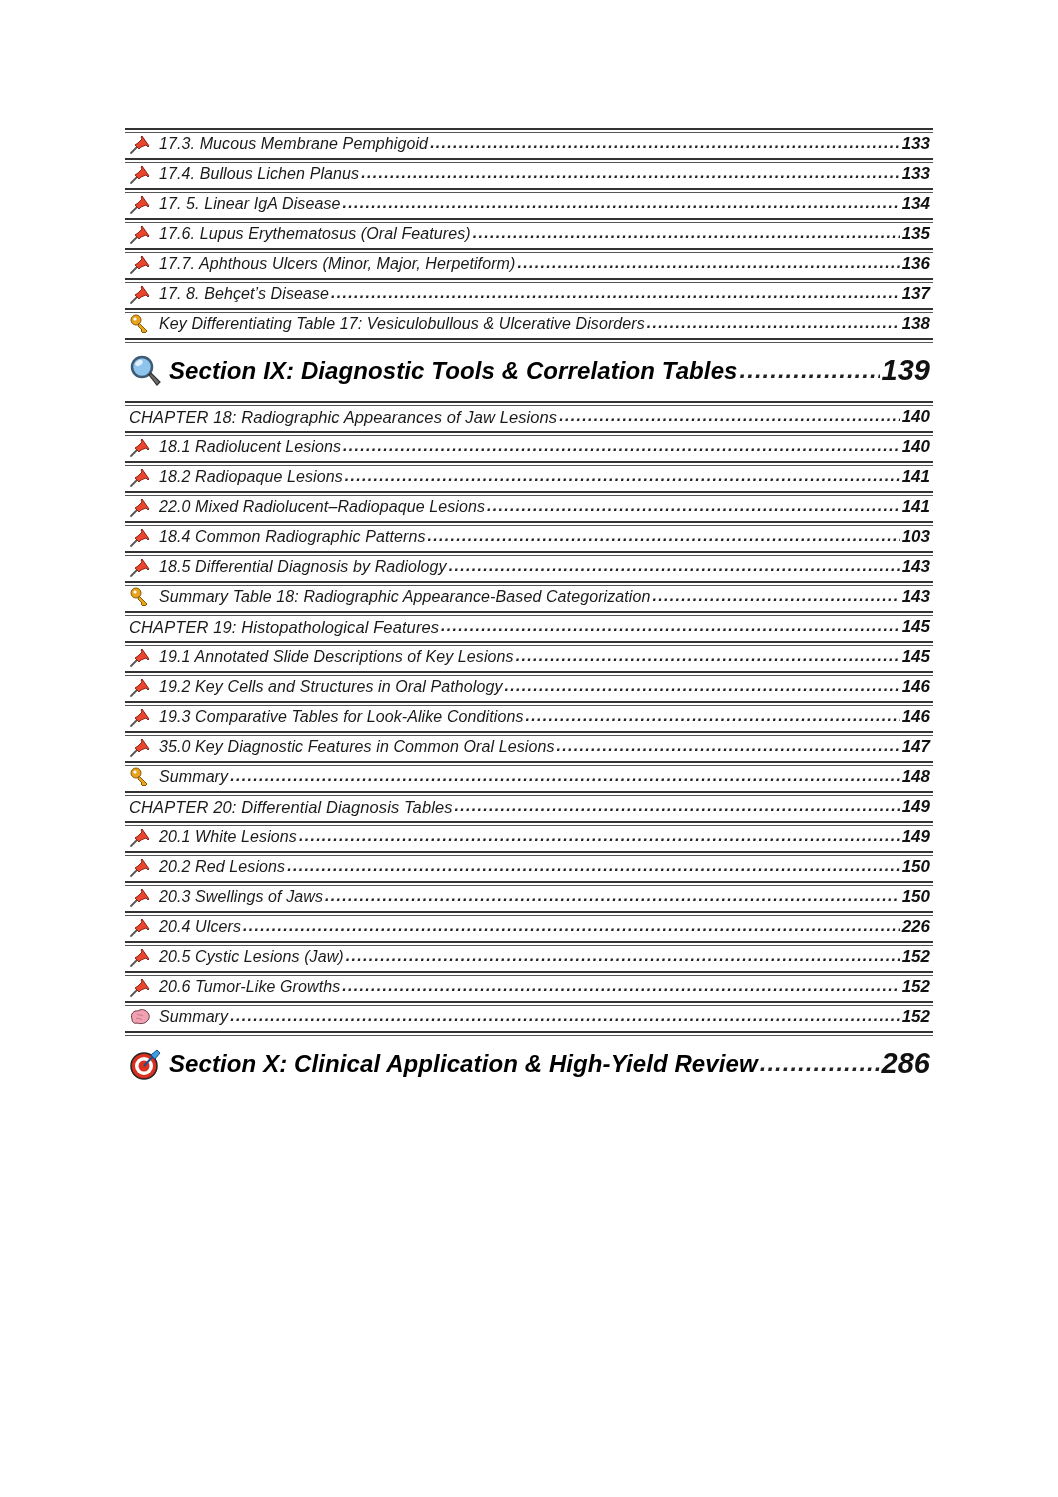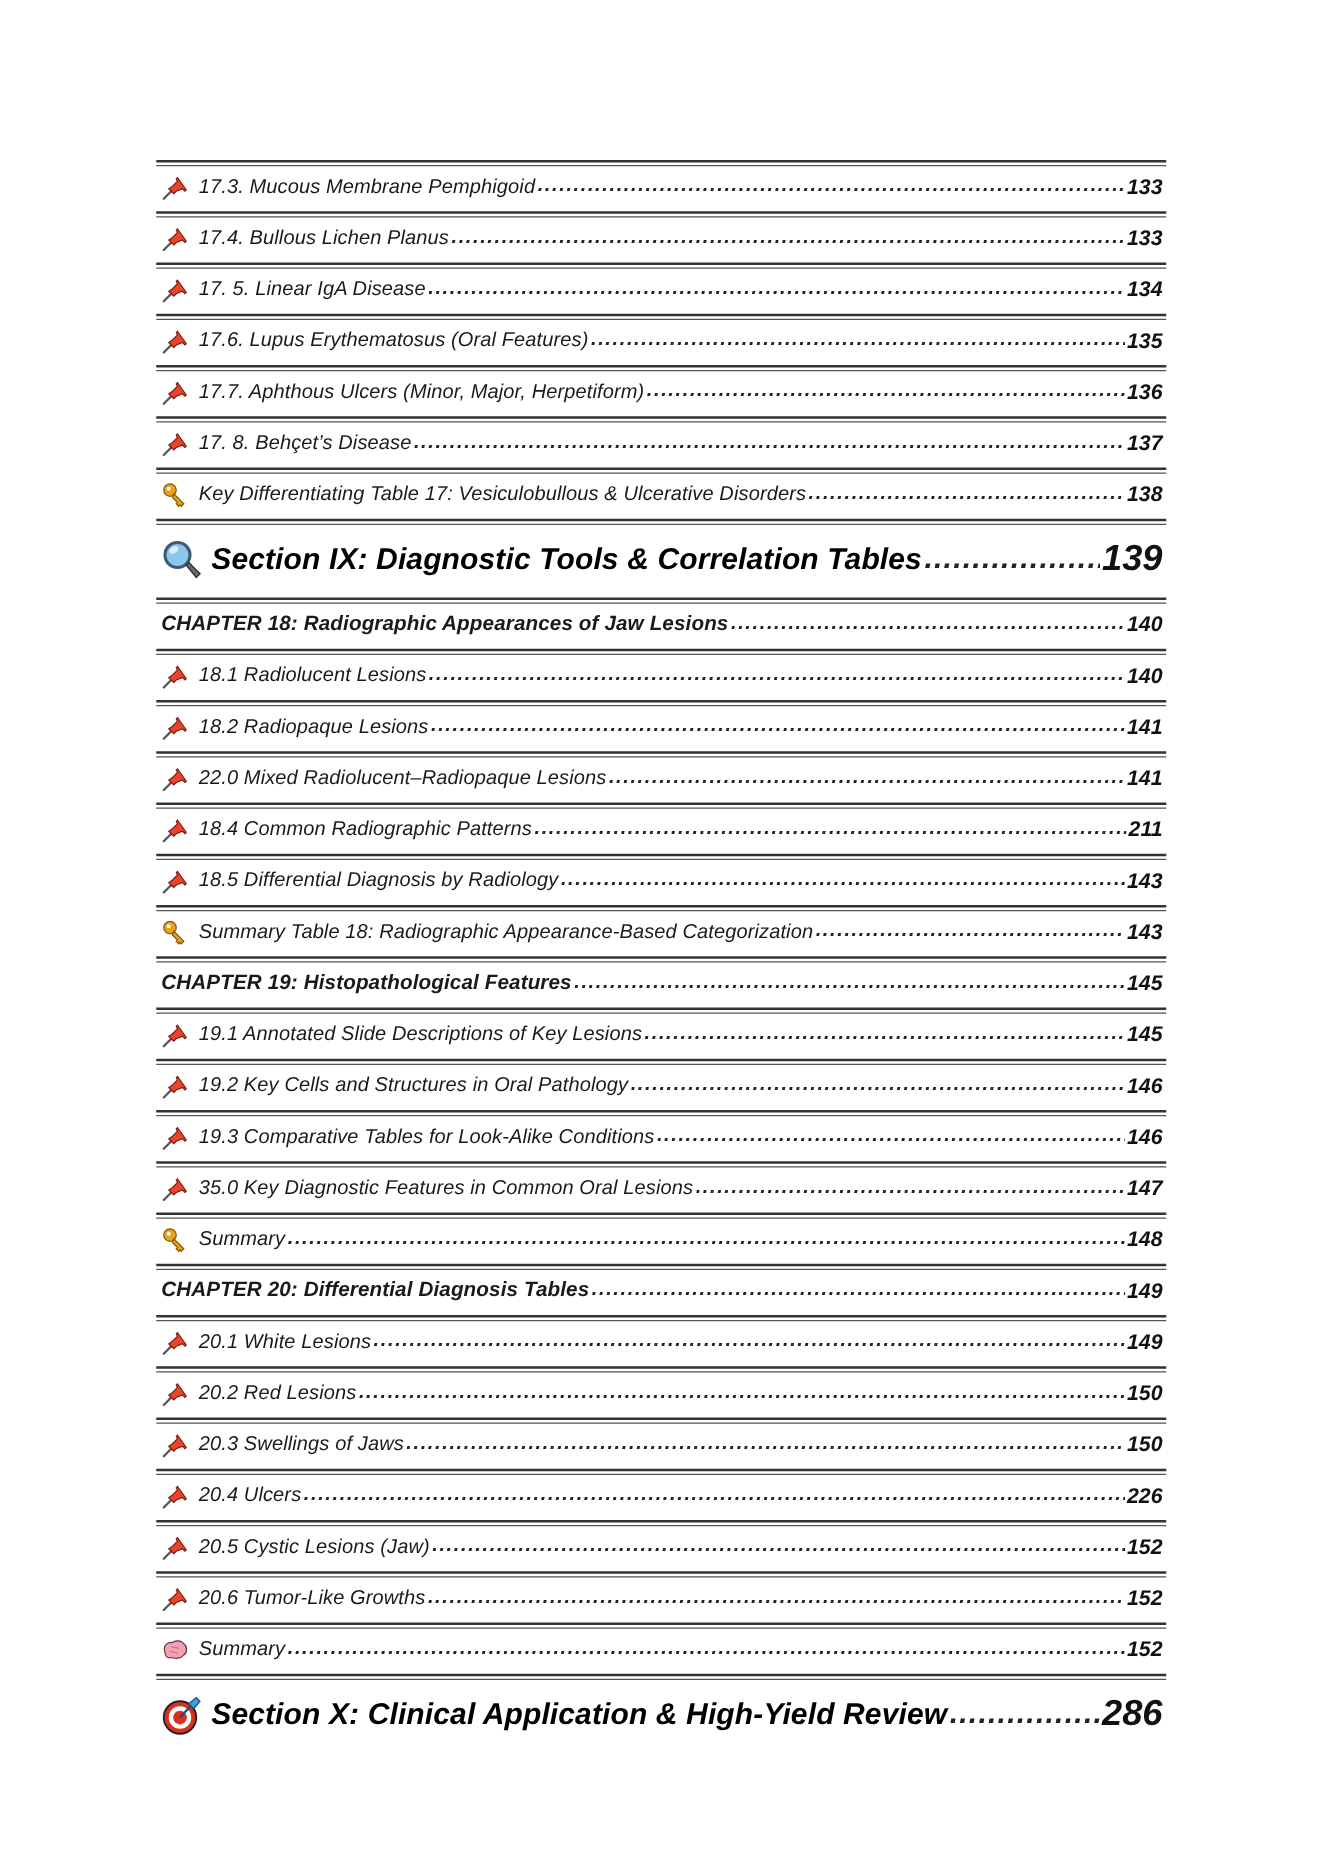--- a/index.html
+++ b/index.html
@@ -1,28 +1,28 @@
 <!DOCTYPE html>
 <html><head>
 <meta charset="utf-8">
 <style>
   html, body { margin:0; padding:0; background:#ffffff; }
   body { width:1058px; height:1497px; position:relative; overflow:hidden;
          font-family:"Liberation Sans", "DejaVu Sans", sans-serif; color:#111; }
   .toc { position:absolute; left:125px; top:128px; width:808px; }
-  .row { position:relative; height:41px; box-sizing:border-box;
+  .row { position:relative; height:30px; box-sizing:border-box;
          border-top:2px solid #333; display:flex; align-items:center;
          padding:0 3px 0 4px; }
   .row::before { content:""; position:absolute; left:0; right:0; top:2px; height:1px; background:#555; }
   .row.section { height:63px; }
   .row.chapter { }
   .icon { width:22px; height:22px; flex:0 0 22px; margin-right:8px; display:inline-flex; align-items:center; justify-content:center; }
   .row.section .icon { width:34px; height:34px; flex:0 0 34px; margin-right:6px; }
   .label { font-style:italic; font-size:16px; white-space:nowrap; color:#1a1a1a; letter-spacing:0.1px; }
-  .row.chapter .label { font-weight:bold; font-size:16.5px; }
+  .row.chapter .label { font-weight:normal; font-size:16.5px; }
   .row.section .label { font-weight:bold; font-size:24px; color:#000; }
   .leader { flex:1 1 auto; overflow:hidden; white-space:nowrap; font-style:italic; font-weight:bold;
             font-size:16px; margin:0 2px 0 2px; color:#222; letter-spacing:1.3px; position:relative; top:-1px; }
   .leader::after { content:"......................................................................................................................................................................................................................................................................................................................................"; }
   .row.section .leader { font-size:24px; letter-spacing:1px; }
   .page { font-style:italic; font-weight:bold; font-size:17px; color:#111; white-space:nowrap; }
   .row.section .page { font-size:29px; }
   svg { display:block; }
 </style>
 </head>
@@ -160,21 +160,21 @@
   </div>
     <div class="row subsection">
     <span class="icon">
         <svg width="22" height="22" viewBox="0 0 22 22">
           <line x1="2" y1="20" x2="8" y2="14" stroke="#555" stroke-width="1.8" stroke-linecap="round"></line>
           <path d="M6 12 L10 16 L12 14 L17 12 L19 14 L20 13 L13 3 L12 4 L13 6 L9 10 Z" fill="#e8452c" stroke="#7a1a0d" stroke-width="0.9"></path>
         </svg>
       </span>
     <span class="label">18.4 Common Radiographic Patterns</span>
     <span class="leader"></span>
-    <span class="page">211</span>
+    <span class="page">103</span>
   </div>
     <div class="row subsection">
     <span class="icon">
         <svg width="22" height="22" viewBox="0 0 22 22">
           <line x1="2" y1="20" x2="8" y2="14" stroke="#555" stroke-width="1.8" stroke-linecap="round"></line>
           <path d="M6 12 L10 16 L12 14 L17 12 L19 14 L20 13 L13 3 L12 4 L13 6 L9 10 Z" fill="#e8452c" stroke="#7a1a0d" stroke-width="0.9"></path>
         </svg>
       </span>
     <span class="label">18.5 Differential Diagnosis by Radiology</span>
     <span class="leader"></span>

